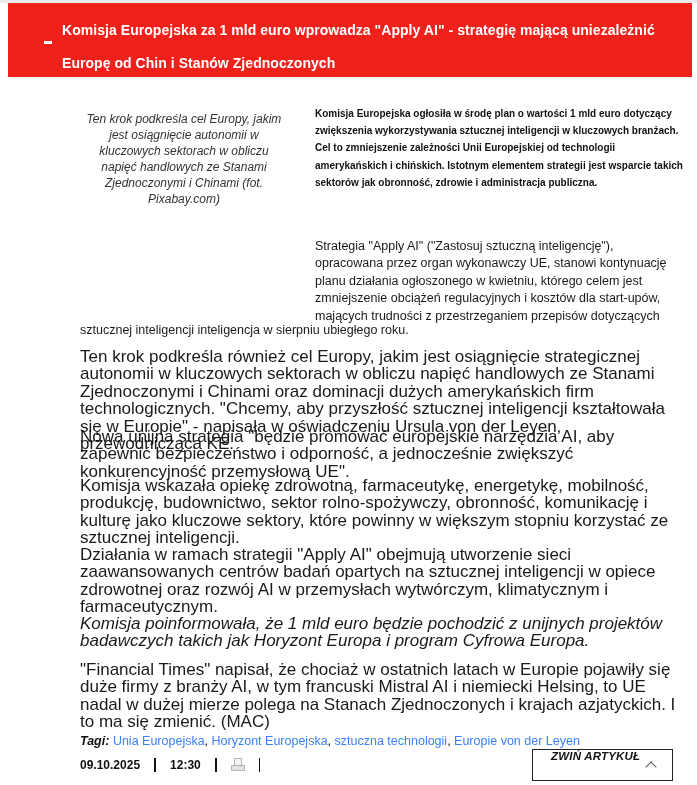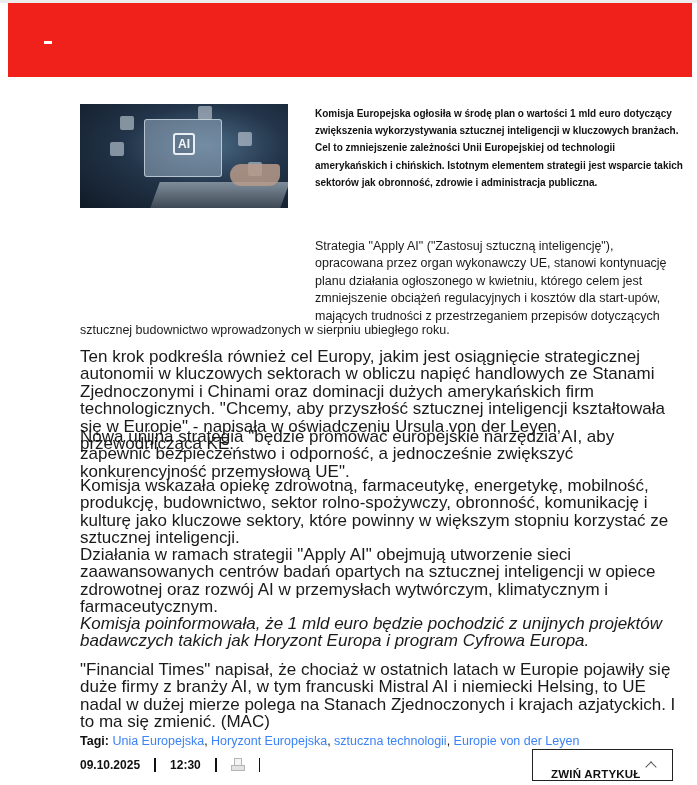--- a/index.html
+++ b/index.html
@@ -59,72 +59,64 @@
       position: absolute; left: 80px; top: 322px; width: 600px;
       font-size: 12.5px; line-height: 17.4px; color: #1a1a1a;
     }
     .para {
       position: absolute; left: 80px; width: 600px;
       font-size: 17px; line-height: 17.4px; color: #1a1a1a;
     }
     .tags {
       position: absolute; left: 80px; top: 733px; font-size: 12.5px; line-height: 16px;
     }
-    .tags .lbl { font-weight: bold; color: #111111; }
+    .tags .lbl { font-weight: bold; color: #111111; font-style: italic; }
     .tags a { color: #3b82f6; text-decoration: none; cursor: pointer; }
     .tags .sep { color: #111111; }
     .meta {
       position: absolute; left: 80px; top: 754px; height: 22px; display: flex; align-items: center;
       font-size: 12px; font-weight: bold; color: #111111;
     }
     .meta .bar { display: inline-block; width: 2px; height: 14px; background: #111111; margin: 0 14px; }
     .meta .bar.thin { width: 1px; }
     .print {
       display: inline-block; width: 14px; height: 14px; position: relative; cursor: pointer;
     }
     .print .paper { position: absolute; left: 3px; top: 0; width: 8px; height: 8px; border: 1px solid #b5b5b5; background: #f4f4f4; }
     .print .body { position: absolute; left: 0; top: 7px; width: 14px; height: 6px; border: 1px solid #b5b5b5; background: #e2e2e2; }
     .collapse {
       position: absolute; left: 532px; top: 749px; width: 141px; height: 32px;
-      border: 1px solid #222222; background: #ffffff; display: flex; align-items: flex-end;
+      border: 1px solid #222222; background: #ffffff; display: flex; align-items: flex-start;
       cursor: pointer;
+      font-style: italic;
     }
     .collapse .label { margin-left: 18px; font-size: 11.5px; font-weight: bold; color: #111111; letter-spacing: 0.2px; }
     .collapse .chev {
       position: absolute; right: 17px; top: 13px; width: 8px; height: 8px;
       border-left: 1.5px solid #555555; border-top: 1.5px solid #555555; transform: rotate(45deg);
     }
   </style>
 </head>
 <body>
 
 <div class="topline"></div>
 
 <header class="banner">
   <span class="dash"></span>
+  <h1 class="title">Komisja Europejska za 1 mld euro wprowadza "Apply AI" - strategię mającą uniezależnić Europę od Chin i Stanów Zjednoczonych</h1>
 </header>
 
 <figure class="figure">
-  <div class="photo" title="AI interface over laptop">
-    <div class="panel"></div>
-    <div class="ai">AI</div>
-    <div class="chip" style="left:40px;top:12px;"></div>
-    <div class="chip" style="left:30px;top:38px;"></div>
-    <div class="chip" style="left:118px;top:2px;"></div>
-    <div class="chip" style="left:158px;top:28px;"></div>
-    <div class="chip" style="left:168px;top:58px;"></div>
-    <div class="laptop"></div>
-    <div class="hand"></div>
-  </div>
+  <figcaption class="caption">Ten krok podkreśla cel Europy, jakim jest osiągnięcie autonomii w kluczowych sektorach w obliczu napięć handlowych ze Stanami Zjednoczonymi i Chinami (fot. Pixabay.com)</figcaption>
 </figure>
 
 <p class="lead">Komisja Europejska ogłosiła w środę plan o wartości 1 mld euro dotyczący zwiększenia wykorzystywania sztucznej inteligencji w kluczowych branżach. Cel to zmniejszenie zależności Unii Europejskiej od technologii amerykańskich i chińskich. Istotnym elementem strategii jest wsparcie takich sektorów jak obronność, zdrowie i administracja publiczna.</p>
 
 <p class="p-first">Strategia "Apply AI" ("Zastosuj sztuczną inteligencję"), opracowana przez organ wykonawczy UE, stanowi kontynuację planu działania ogłoszonego w kwietniu, którego celem jest zmniejszenie obciążeń regulacyjnych i kosztów dla start-upów, mających trudności z przestrzeganiem przepisów dotyczących</p>
-<p class="p-first-tail">sztucznej budownictwo wprowadzonych w sierpniu ubiegłego roku.</p>
+<p class="p-first-tail">sztucznej inteligencji inteligencja w sierpniu ubiegłego roku.</p>
 
 <p class="para" style="top:348px;">Ten krok podkreśla również cel Europy, jakim jest osiągnięcie strategicznej autonomii w kluczowych sektorach w obliczu napięć handlowych ze Stanami Zjednoczonymi i Chinami oraz dominacji dużych amerykańskich firm technologicznych. "Chcemy, aby przyszłość sztucznej inteligencji kształtowała się w Europie" - napisała w oświadczeniu  Ursula von der Leyen, przewodnicząca KE.</p>
 <p class="para" style="top:428px;">Nowa unijna strategia "będzie promować europejskie narzędzia AI, aby zapewnić bezpieczeństwo i odporność, a jednocześnie zwiększyć konkurencyjność przemysłową UE".</p>
 <p class="para" style="top:477px;">Komisja wskazała opiekę zdrowotną, farmaceutykę, energetykę, mobilność, produkcję, budownictwo, sektor rolno-spożywczy, obronność, komunikację i kulturę jako kluczowe sektory, które powinny w większym stopniu korzystać ze sztucznej inteligencji.</p>
 <p class="para" style="top:546px;">Działania w ramach strategii "Apply AI" obejmują utworzenie sieci zaawansowanych centrów badań opartych na sztucznej inteligencji w opiece zdrowotnej oraz rozwój AI w przemysłach wytwórczym, klimatycznym i farmaceutycznym.</p>
 <p class="para" style="top:615px;font-style:italic;">Komisja poinformowała, że 1 mld euro będzie pochodzić z unijnych projektów badawczych takich jak Horyzont Europa i program Cyfrowa Europa.</p>
 <p class="para" style="top:661px;">"Financial Times" napisał, że chociaż w ostatnich latach w Europie pojawiły się duże firmy z branży AI, w tym francuski Mistral AI i niemiecki Helsing, to UE nadal w dużej mierze polega na Stanach Zjednoczonych i krajach azjatyckich. I to ma się zmienić. (MAC)</p>
 
 <div class="tags">
   <span class="lbl">Tagi:</span>

